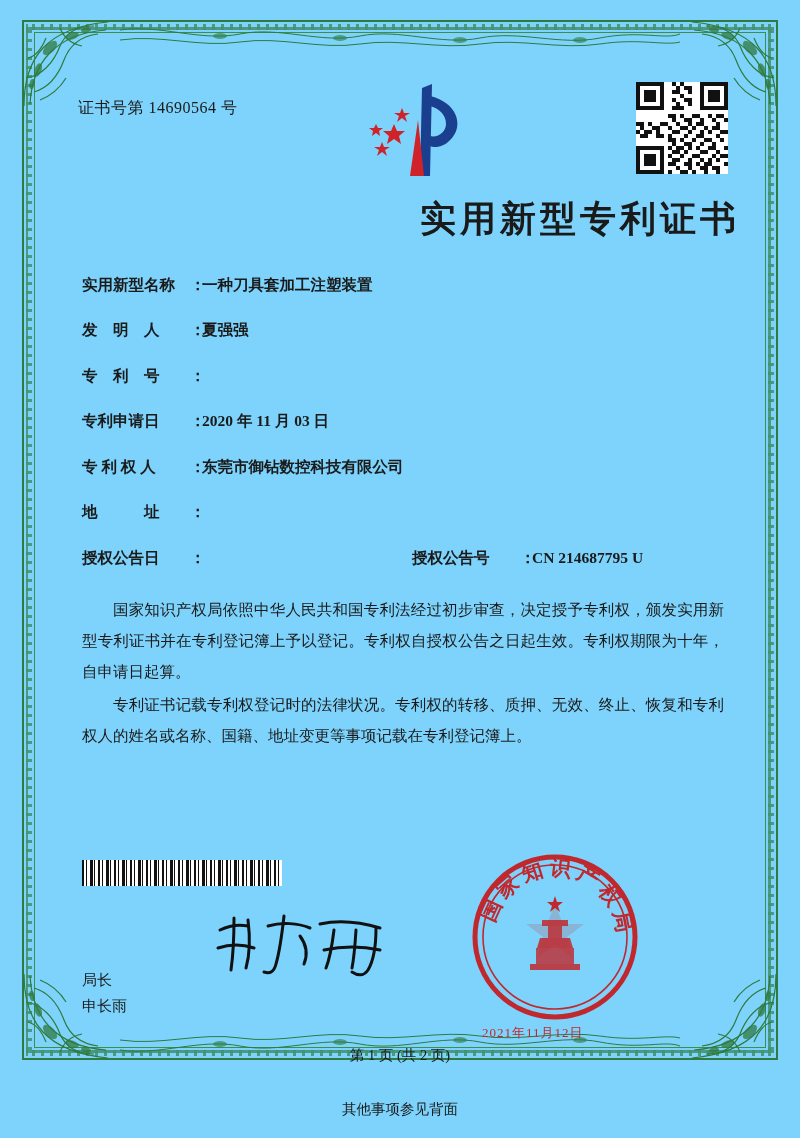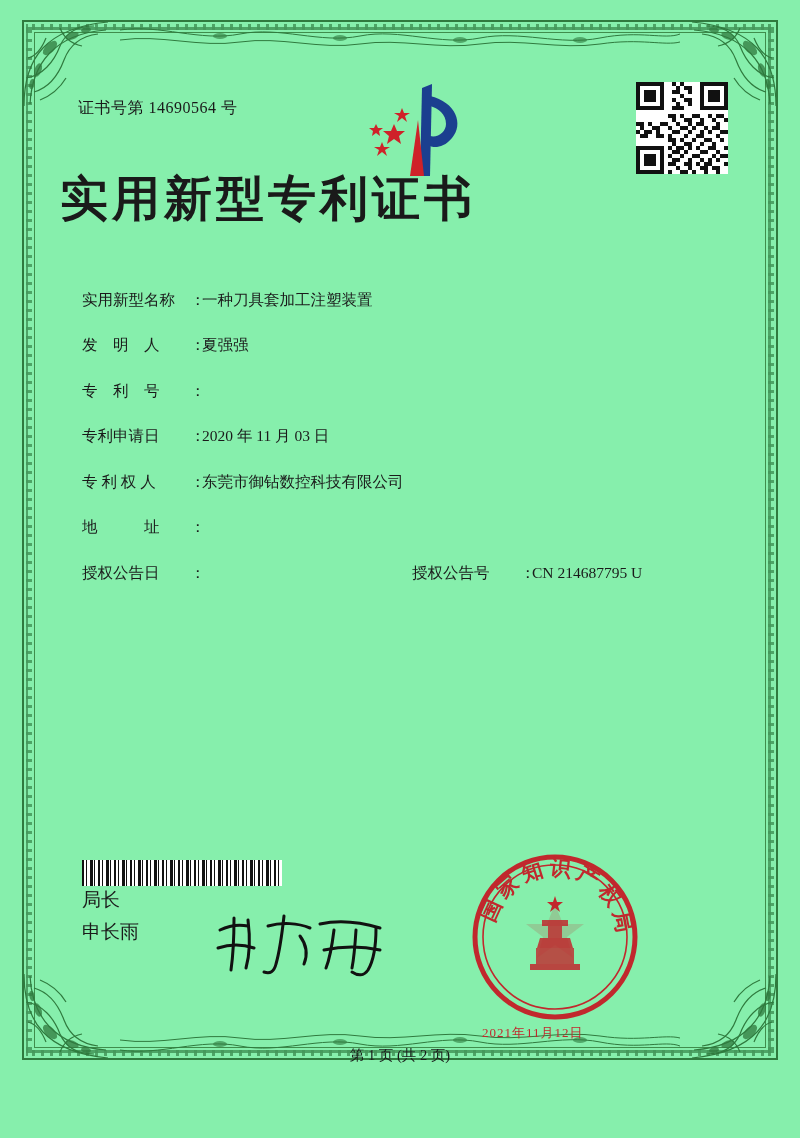--- a/index.html
+++ b/index.html
@@ -12,21 +12,21 @@
     height: 1138px;
     font-family: "Liberation Serif", "DejaVu Serif", serif;
     color: #1a1a1a;
     position: relative;
     overflow: hidden;
   }
 
   .page {
     position: absolute;
     inset: 0;
-    background: #86efac;
+    background: #7dd3fc;
   }
 
   
   .border-outer {
     position: absolute;
     left: 22px;
     top: 20px;
     width: 756px;
     height: 1040px;
     border: 2px solid #2f7a3e;
@@ -105,33 +105,34 @@
 
   .qr {
     position: absolute;
     right: 12px;
     top: 22px;
     width: 92px;
     height: 92px;
   }
 
   .title {
-    text-align: left;
-    font-size: 48px;
+    text-align: right;
+    font-size: 36px;
     font-weight: bold;
     letter-spacing: 4px;
-    margin-top: 48px;
+    margin-top: 76px;
     font-family: "Liberation Serif", "DejaVu Serif", serif;
   }
 
   .fields {
-    margin-top: 54px;
+    margin-top: 26px;
     padding-left: 22px;
     font-size: 15.5px;
     line-height: 1.9;
+    font-weight: bold;
   }
   .field-row {
     display: flex;
     align-items: flex-start;
     margin-bottom: 16px;
   }
   .f-label {
     width: 108px;
     flex: 0 0 108px;
     white-space: pre;
@@ -173,22 +174,22 @@
     height: 26px;
     background:
       repeating-linear-gradient(90deg,
         #111 0 2px, #fff 2px 4px, #111 4px 5px, #fff 5px 8px,
         #111 8px 11px, #fff 11px 12px, #111 12px 13px, #fff 13px 16px);
   }
 
   .signature-block {
     position: absolute;
     left: 82px;
-    top: 884px;
-    font-size: 19px;
+    top: 968px;
+    font-size: 15px;
     line-height: 1.7;
   }
 
   .handwriting {
     position: absolute;
     left: 212px;
     top: 910px;
     width: 190px;
     height: 70px;
   }
@@ -526,20 +527,24 @@
           <span class="f-colon">：</span>
         </div>
         <div class="split-right">
           <span class="f-label">授权公告号</span>
           <span class="f-colon">：</span>
           <span class="f-value">CN 214687795 U</span>
         </div>
       </div>
     </div>
 
+    <div class="paragraphs">
+      <p>国家知识产权局依照中华人民共和国专利法经过初步审查，决定授予专利权，颁发实用新型专利证书并在专利登记簿上予以登记。专利权自授权公告之日起生效。专利权期限为十年，自申请日起算。</p>
+      <p>专利证书记载专利权登记时的法律状况。专利权的转移、质押、无效、终止、恢复和专利权人的姓名或名称、国籍、地址变更等事项记载在专利登记簿上。</p>
+    </div>
   </div>
 
   <div class="barcode"></div>
 
   <div class="signature-block">
     <div>局长</div>
     <div>申长雨</div>
   </div>
 
   <div class="handwriting">
@@ -578,14 +583,15 @@
         <path d="M72,68 L98,68 L98,74 L72,74 Z" fill="#c1282d" opacity="0.85"></path>
         <g fill="#c1282d">
           <polygon points="85,44 87,50 93,50 88,54 90,60 85,56 80,60 82,54 77,50 83,50"></polygon>
         </g>
       </g>
     </svg>
   </div>
   <div class="seal-date">2021年11月12日</div>
 
   <div class="page-num">第 1 页 (共 2 页)</div>
+  <div class="footer-note">其他事项参见背面</div>
 
 </div>
 
 </body></html>

